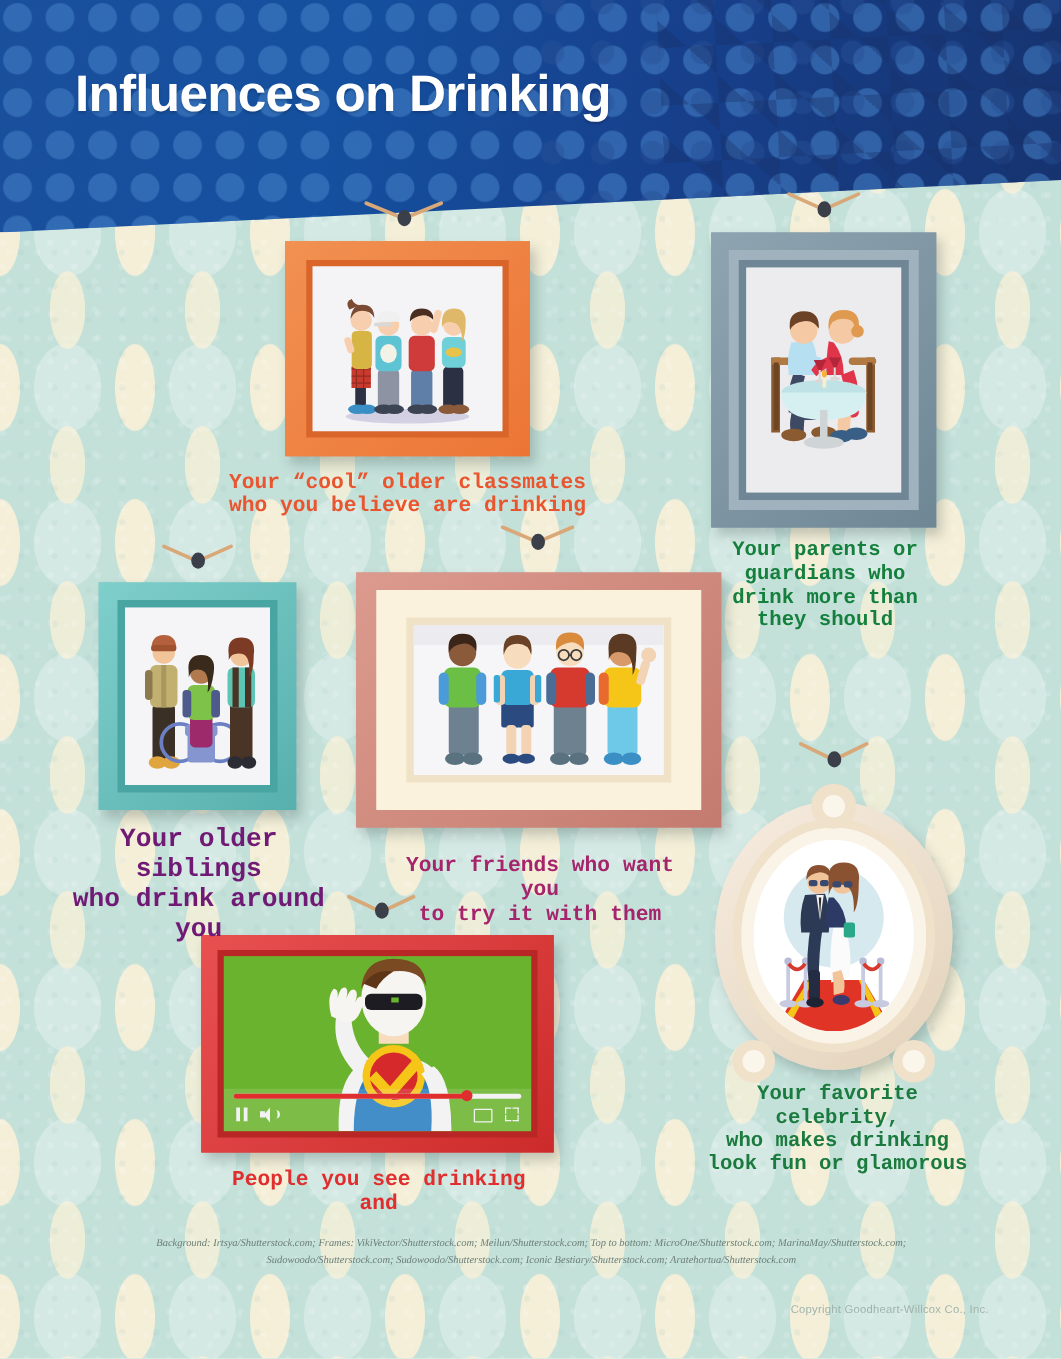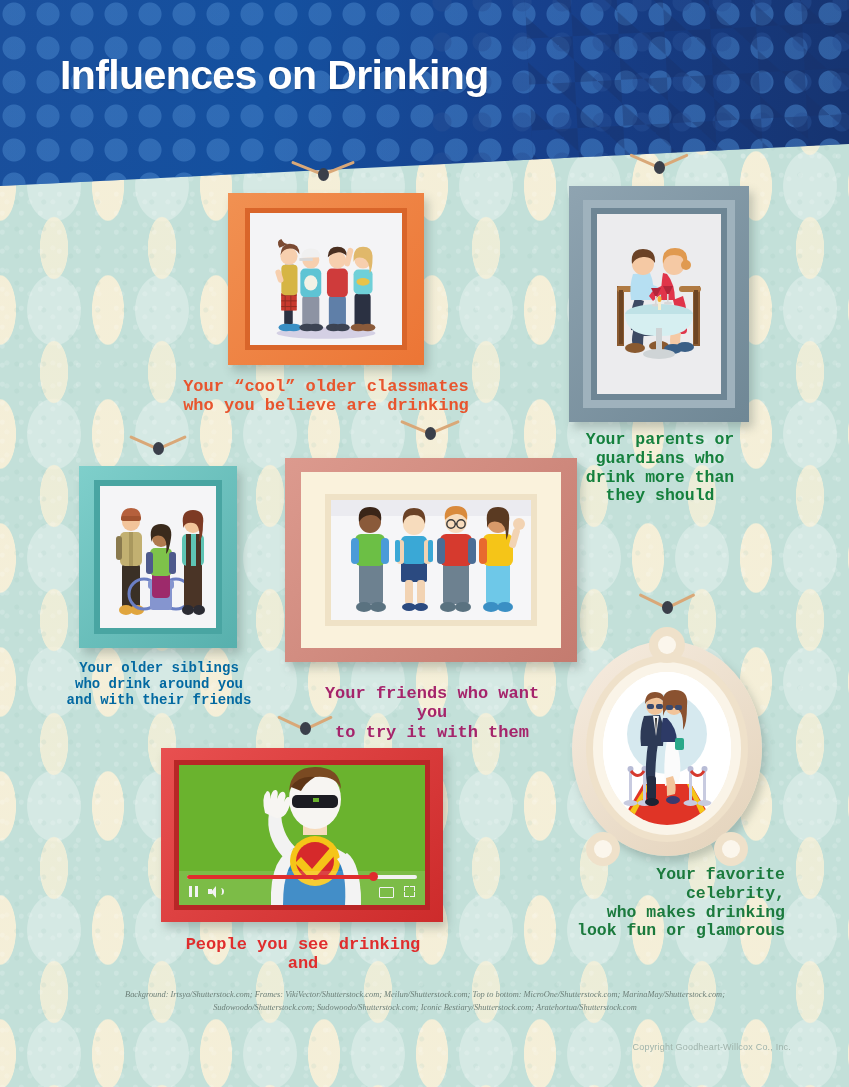--- a/index.html
+++ b/index.html
@@ -295,24 +295,23 @@
         <rect x="82" y="48" width="22" height="32" rx="5" fill="#5ec4b4"></rect>
         <rect x="86" y="48" width="5" height="32" fill="#4a3426"></rect>
         <rect x="96" y="48" width="5" height="32" fill="#4a3426"></rect>
         <circle cx="93" cy="38" r="9" fill="#f2c49a"></circle>
         <path d="M83 38 q-2-14 10-14 q12 0 10 14 q0 14-4 18 q2-18-6-19 q-8-1-10 5z" fill="#7d3a24"></path>
         <ellipse cx="88" cy="124" rx="6" ry="5" fill="#2b2b33"></ellipse>
         <ellipse cx="99" cy="124" rx="6" ry="5" fill="#2b2b33"></ellipse>
       </svg>
     </div>
   </div>
-  <div class="caption" style="left:48px;top:661px;width:222px;font-size:14px;color:#0369a1;">
+  <div class="caption" style="left:48px;top:661px;width:222px;font-size:21px;color:#701a75;">
     <div>Your older siblings</div>
     <div>who drink around you</div>
-    <div>and with their friends</div>
   </div>
 
   <div class="hanger" style="left:392px;top:427px;width:76px;height:26px;">
     <div class="wire-l" style="left:6px;width:34px;transform:rotate(23deg);transform-origin:right center;"></div>
     <div class="wire-r" style="right:6px;width:34px;transform:rotate(-23deg);transform-origin:left center;"></div>
     <div class="nail"></div>
   </div>
 
   <div class="frame" style="left:285px;top:458px;width:292px;height:204px;background:#d08a7e;">
     <div style="position:absolute;inset:0;background:linear-gradient(135deg,#dc9a8e 0%,#c47b6f 100%);"></div>
@@ -432,21 +431,21 @@
         <ellipse cx="70" cy="128" rx="7" ry="4" fill="#3a3a6e"></ellipse>
         <path d="M64 46 q10 10 10 24 l-16 0 q0-16 2-24z" fill="#2d3a66"></path>
         <rect x="72" y="66" width="9" height="12" rx="2" fill="#2aa889"></rect>
         <circle cx="71" cy="34" r="9" fill="#f2c49a"></circle>
         <path d="M60 34 q-2-16 12-16 q14 0 12 16 q0 18-4 24 q1-20-8-22 q-10-2-12 8z" fill="#8a5230"></path>
         <rect x="63" y="33" width="7" height="5" rx="2" fill="#3a4a6e"></rect>
         <rect x="72" y="33" width="7" height="5" rx="2" fill="#3a4a6e"></rect>
       </svg>
     </div>
   </div>
-  <div class="caption" style="left:555px;top:866px;width:230px;font-size:16.5px;color:#1b7a3d;text-align:right;">
+  <div class="caption" style="left:555px;top:866px;width:230px;font-size:16.5px;color:#1b7a3d;">
     <div>Your favorite celebrity,</div>
     <div>who makes drinking</div>
     <div>look fun or glamorous</div>
   </div>
 
   <div class="hanger" style="left:270px;top:722px;width:70px;height:26px;">
     <div class="wire-l" style="left:5px;width:30px;transform:rotate(25deg);transform-origin:right center;"></div>
     <div class="wire-r" style="right:5px;width:30px;transform:rotate(-25deg);transform-origin:left center;"></div>
     <div class="nail"></div>
   </div>

